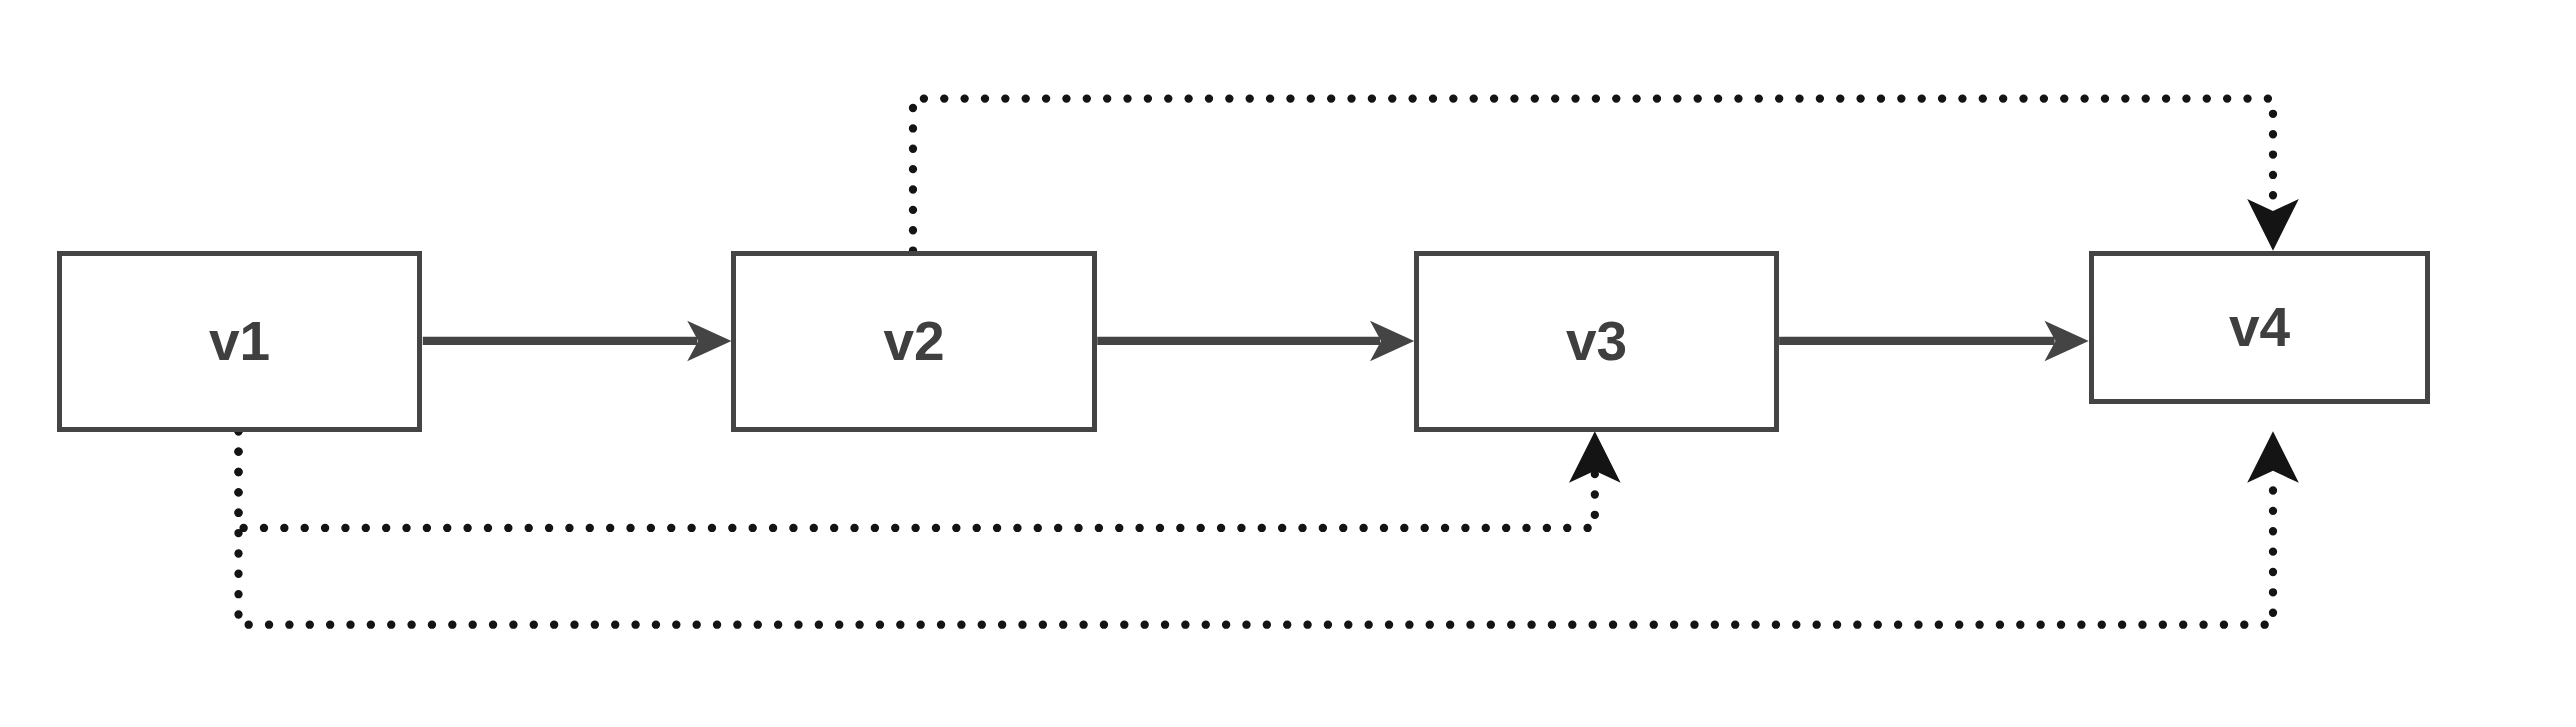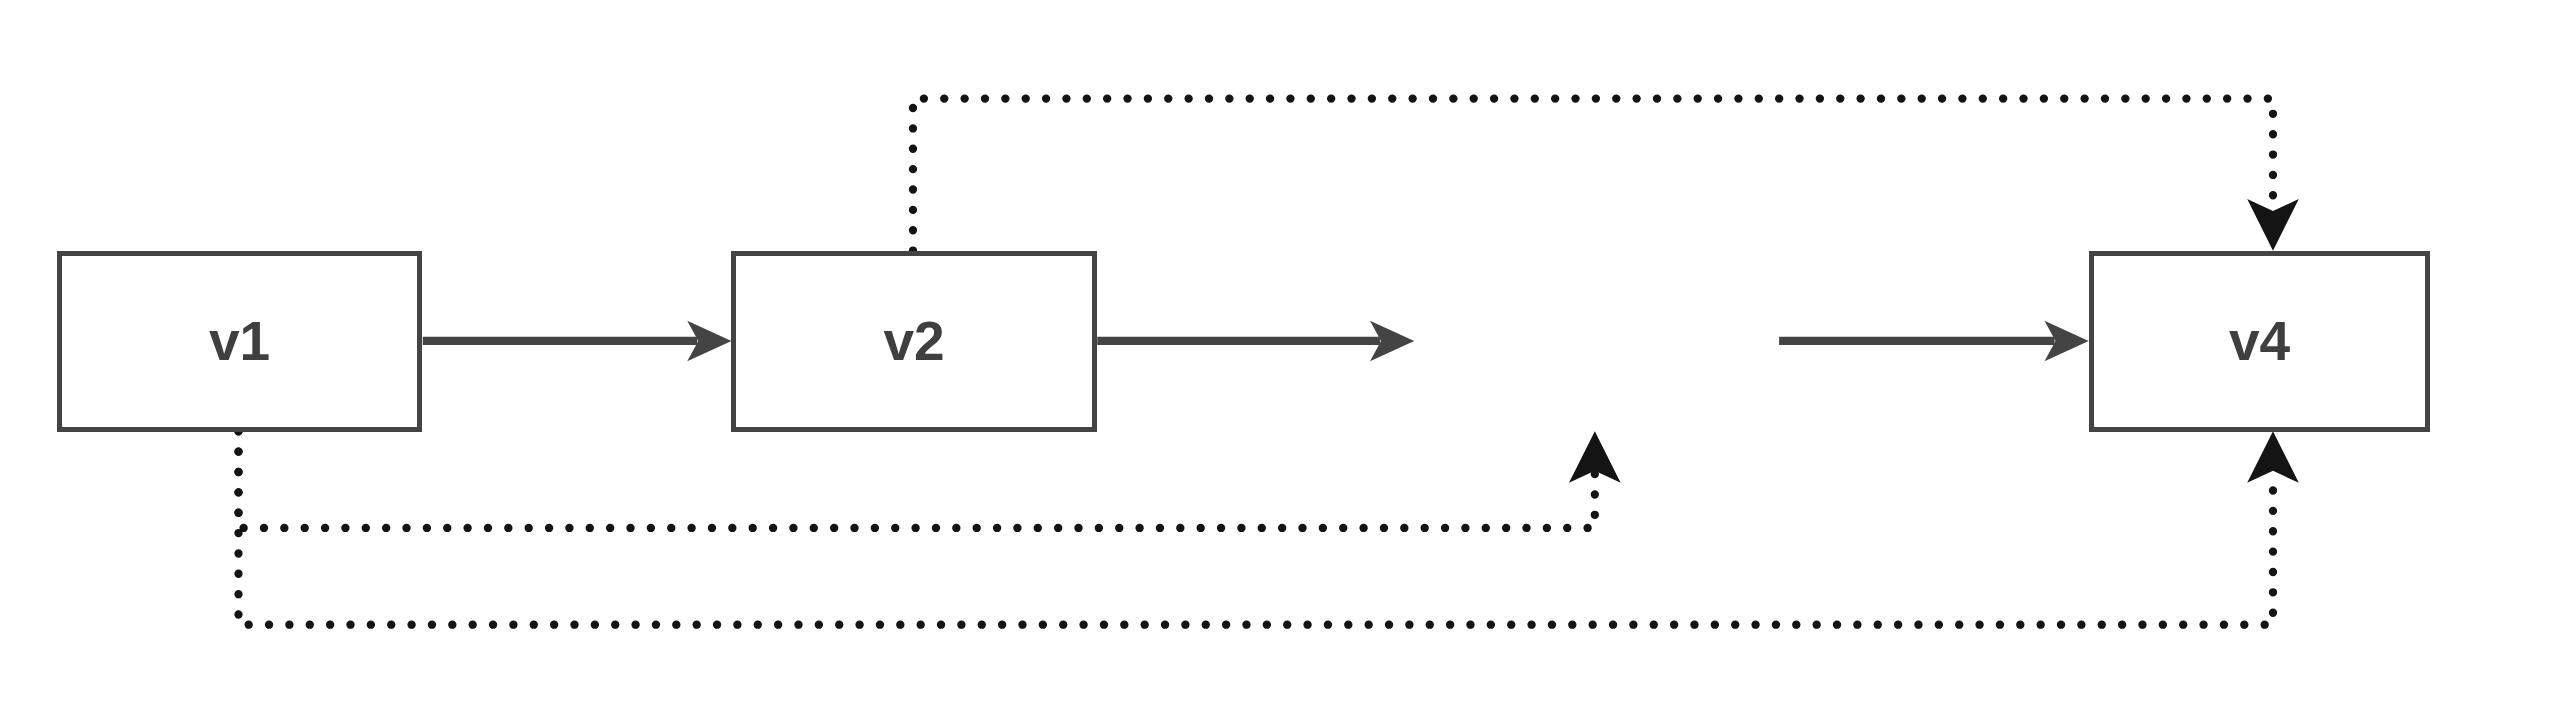--- a/index.html
+++ b/index.html
@@ -105,19 +105,22 @@
   </svg>
 
   <div class="node-box" style="left:57px; top:251px; width:365px; height:181px;">
     <span class="node-label">v1</span>
   </div>
 
   <div class="node-box" style="left:731px; top:251px; width:366px; height:181px;text-align:center;">
     <span class="node-label">v2</span>
   </div>
 
+  <div class="node-box" style="left:1414px; top:251px; width:365px; height:181px;">
+    <span class="node-label">v3</span>
+  </div>
 
-  <div class="node-box" style="left:2089px; top:251px; width:341px; height:181px;">
+  <div class="node-box" style="left:2089px; top:251px; width:341px; height:153px;">
     <span class="node-label">v4</span>
   </div>
 
 </div>
 
 
 </body></html>

